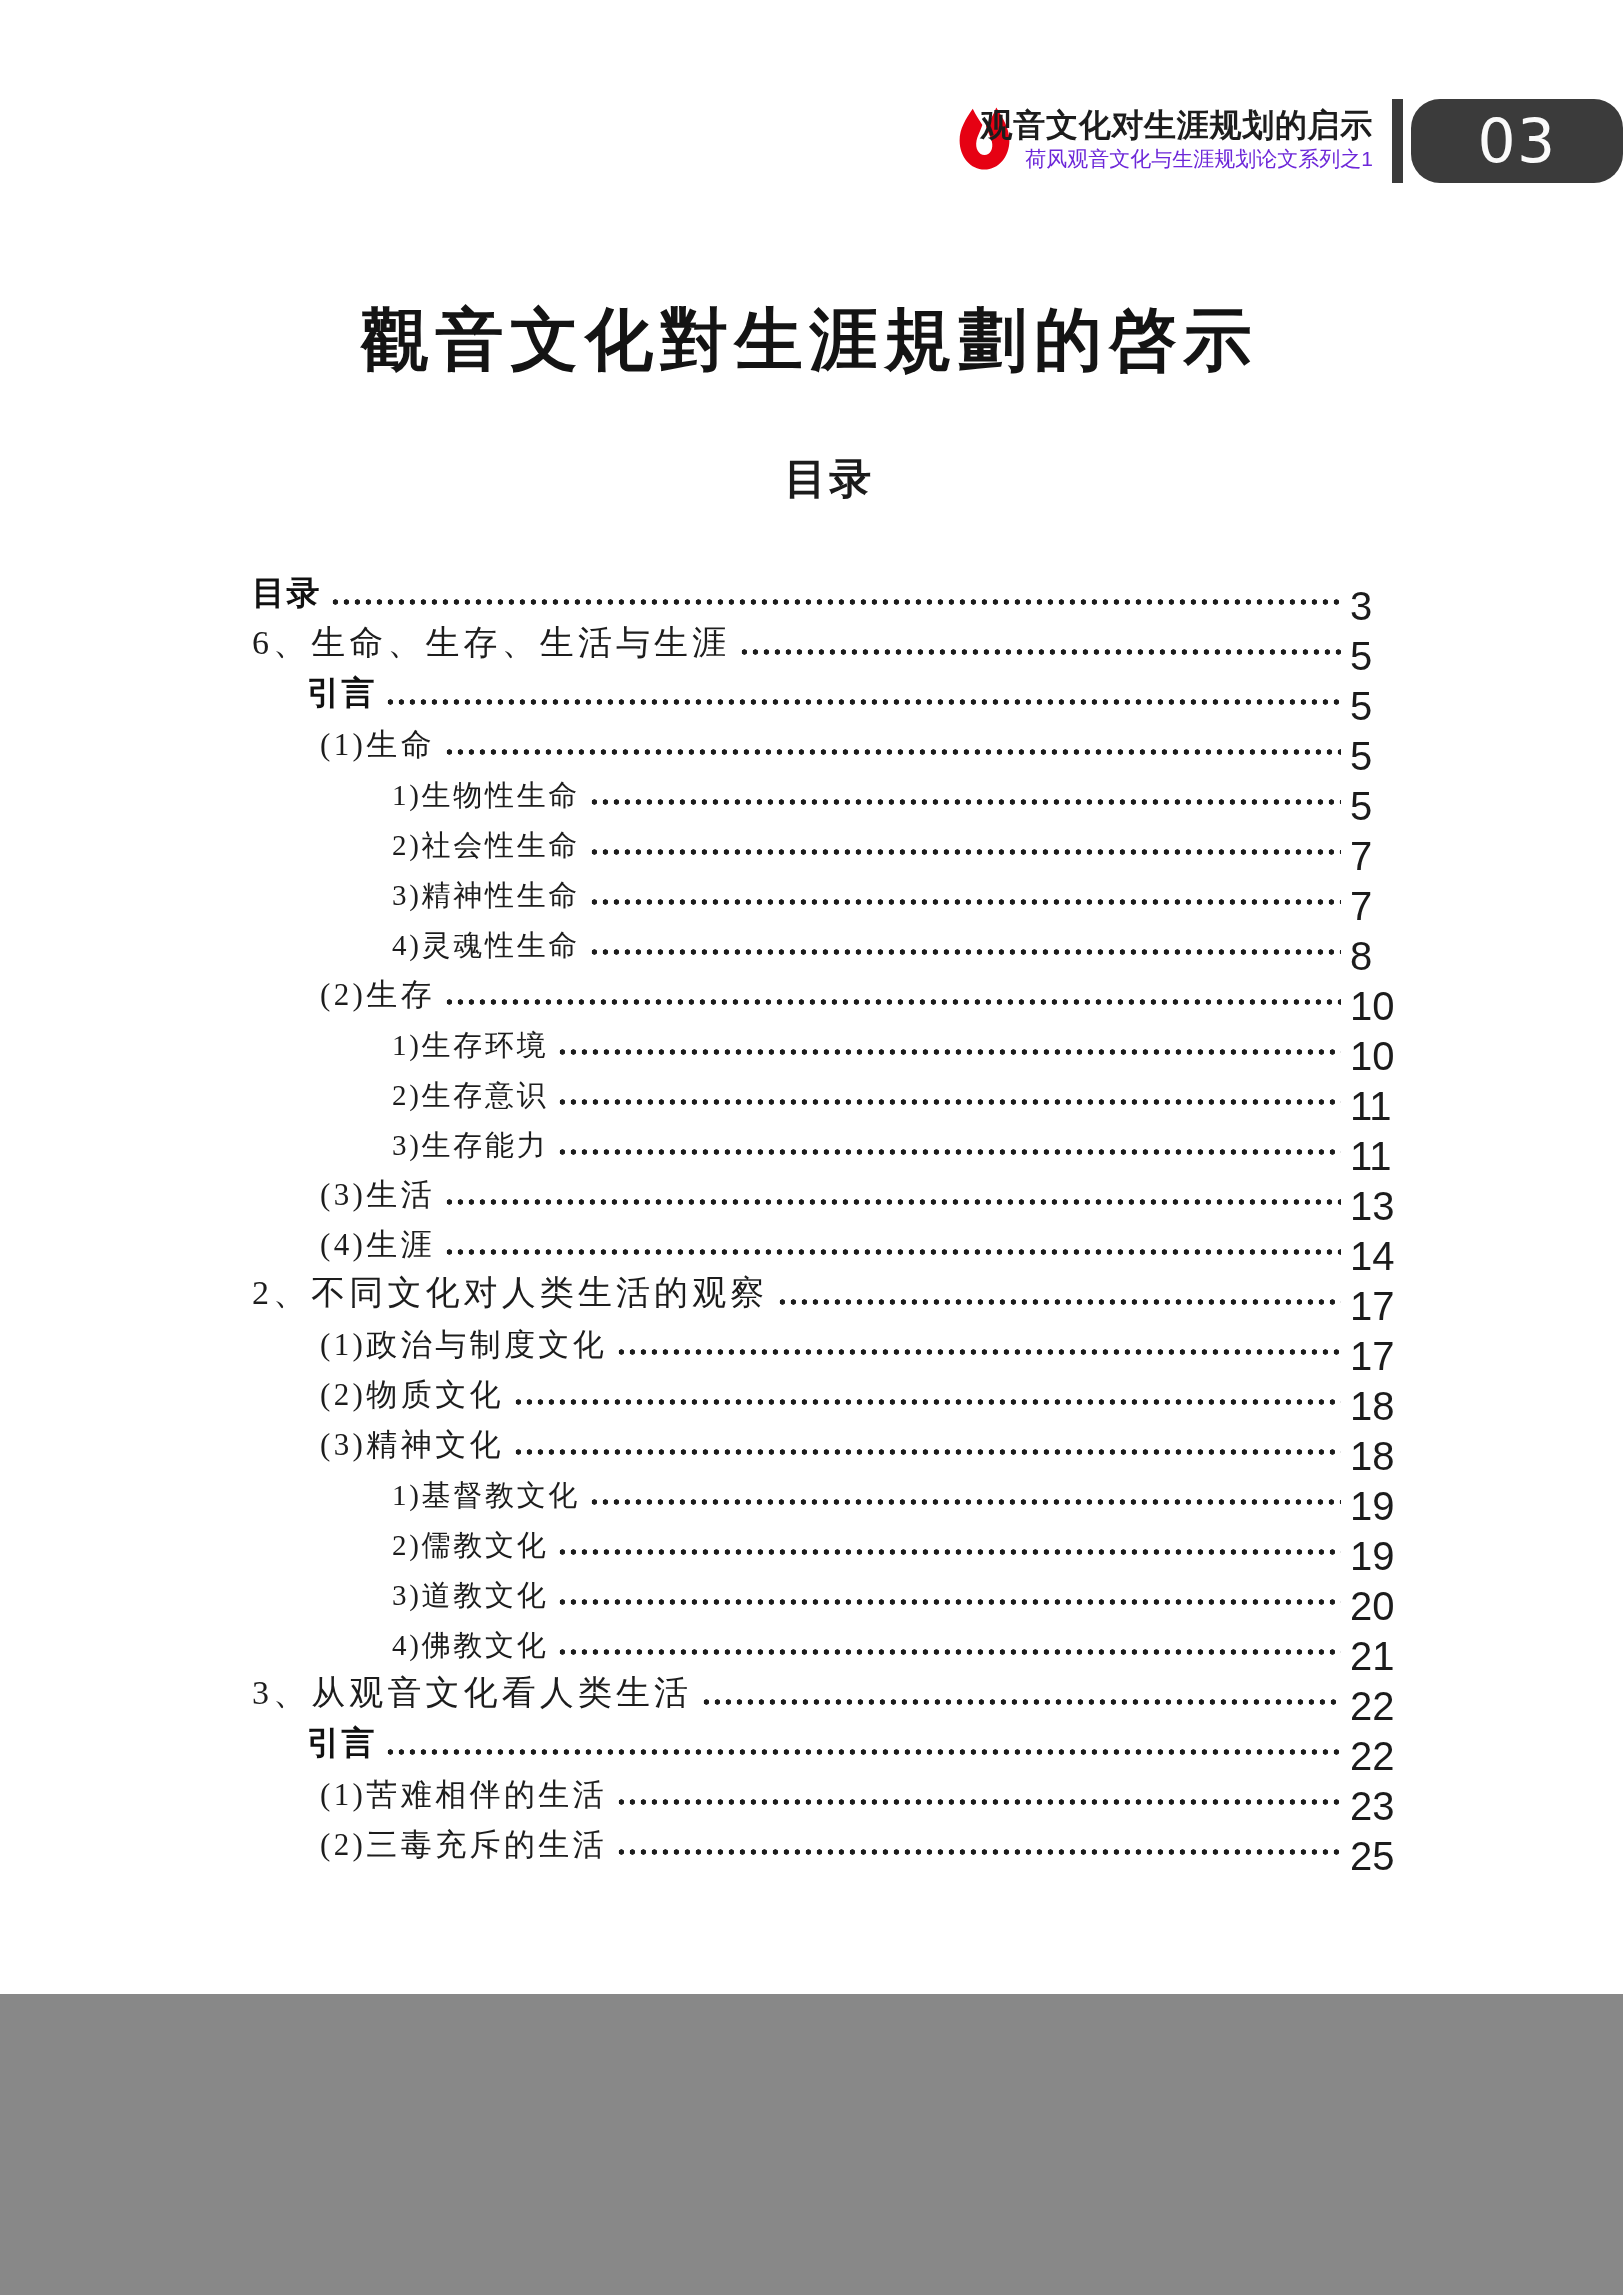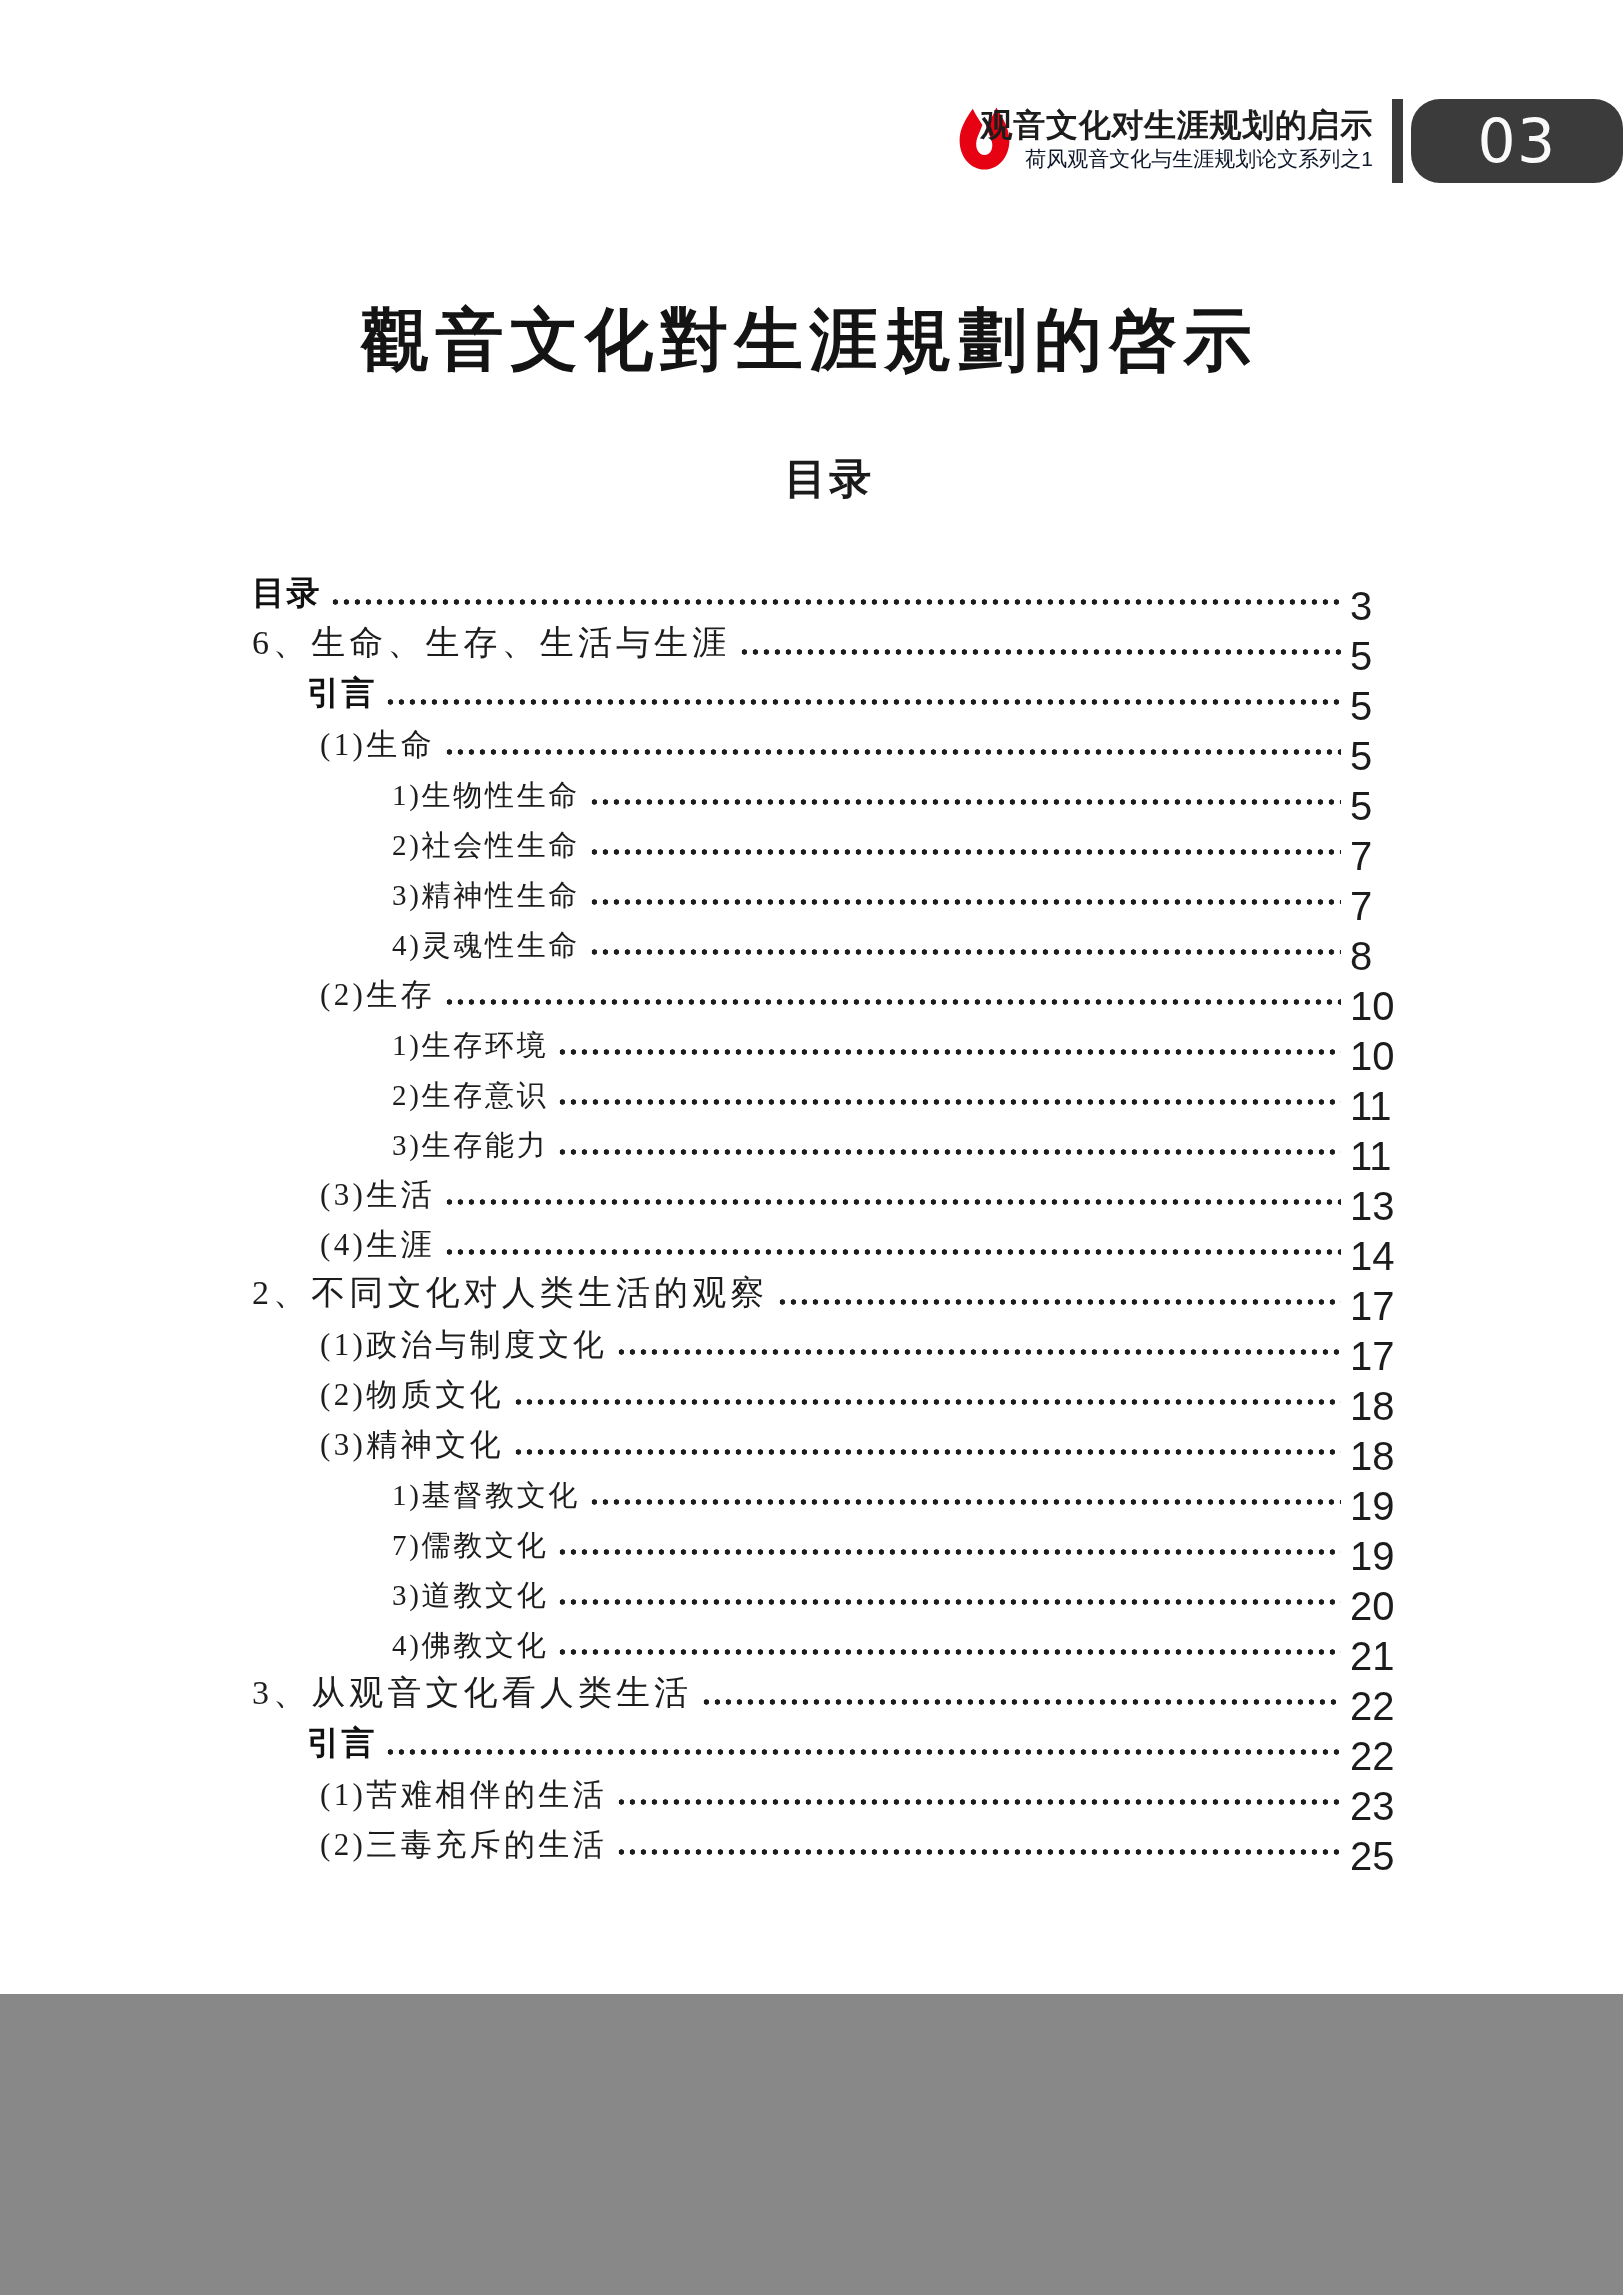--- a/index.html
+++ b/index.html
@@ -21,21 +21,21 @@
     text-align:right;
   }
   .header-title{
     font-family:"Liberation Sans",sans-serif;
     font-weight:bold;font-size:32px;line-height:35px;
     color:#1d1d1d;letter-spacing:0.7px;white-space:nowrap;
   }
   .header-subtitle{
     font-family:"Liberation Sans",sans-serif;
     font-weight:normal;font-size:21px;line-height:24.5px;margin-top:4.1px;
-    color:#0f172a;white-space:nowrap;
+    color:#6d28d9;white-space:nowrap;
   }
   .header-vbar{
     position:absolute;left:1392px;top:99px;width:11px;height:84px;
   }
   .page-badge{
     position:absolute;left:1411px;top:99px;right:0;height:84px;
     display:flex;align-items:center;justify-content:center;
   }
   .page-badge span{
     color:#fafafa;font-size:60px;line-height:1;
@@ -216,21 +216,21 @@
       <span class="toc-label">(3)精神文化</span>
       <span class="toc-leader"></span>
       <span class="toc-page">18</span>
     </div>
       <div class="toc-row level-3">
       <span class="toc-label">1)基督教文化</span>
       <span class="toc-leader"></span>
       <span class="toc-page">19</span>
     </div>
       <div class="toc-row level-3">
-      <span class="toc-label">7)儒教文化</span>
+      <span class="toc-label">2)儒教文化</span>
       <span class="toc-leader"></span>
       <span class="toc-page">19</span>
     </div>
       <div class="toc-row level-3">
       <span class="toc-label">3)道教文化</span>
       <span class="toc-leader"></span>
       <span class="toc-page">20</span>
     </div>
       <div class="toc-row level-3">
       <span class="toc-label">4)佛教文化</span>

